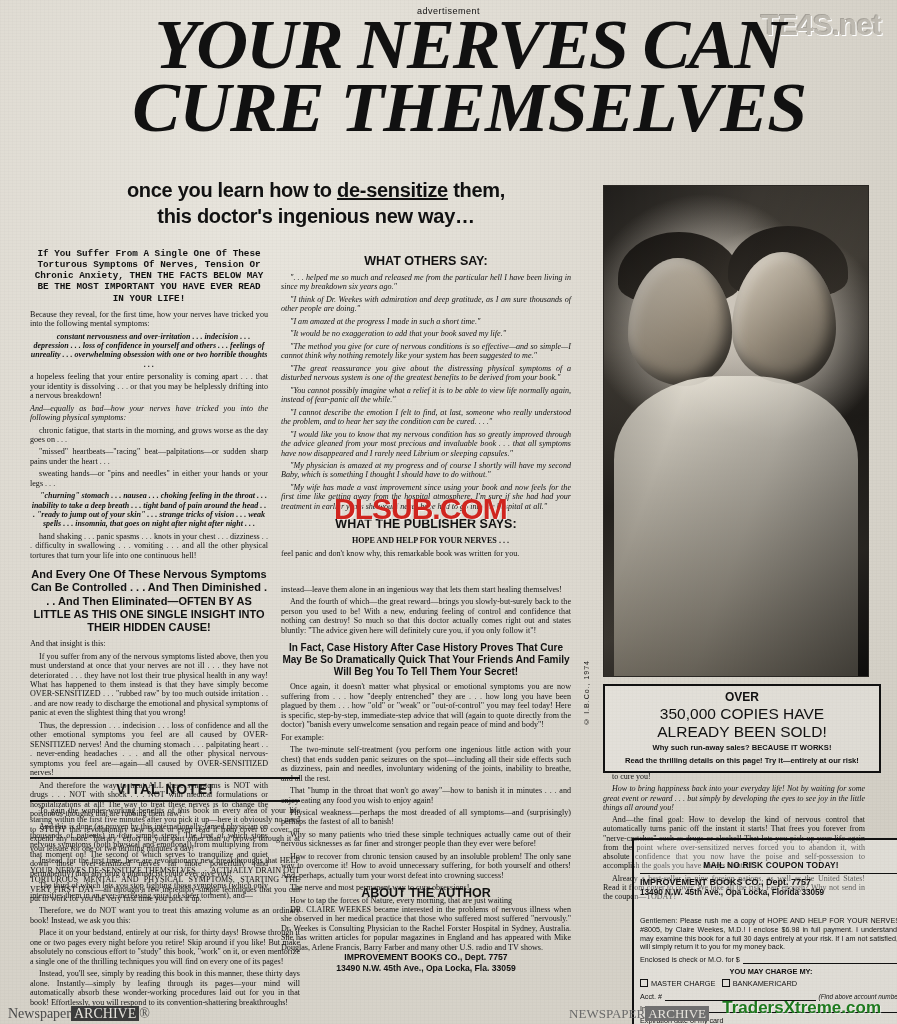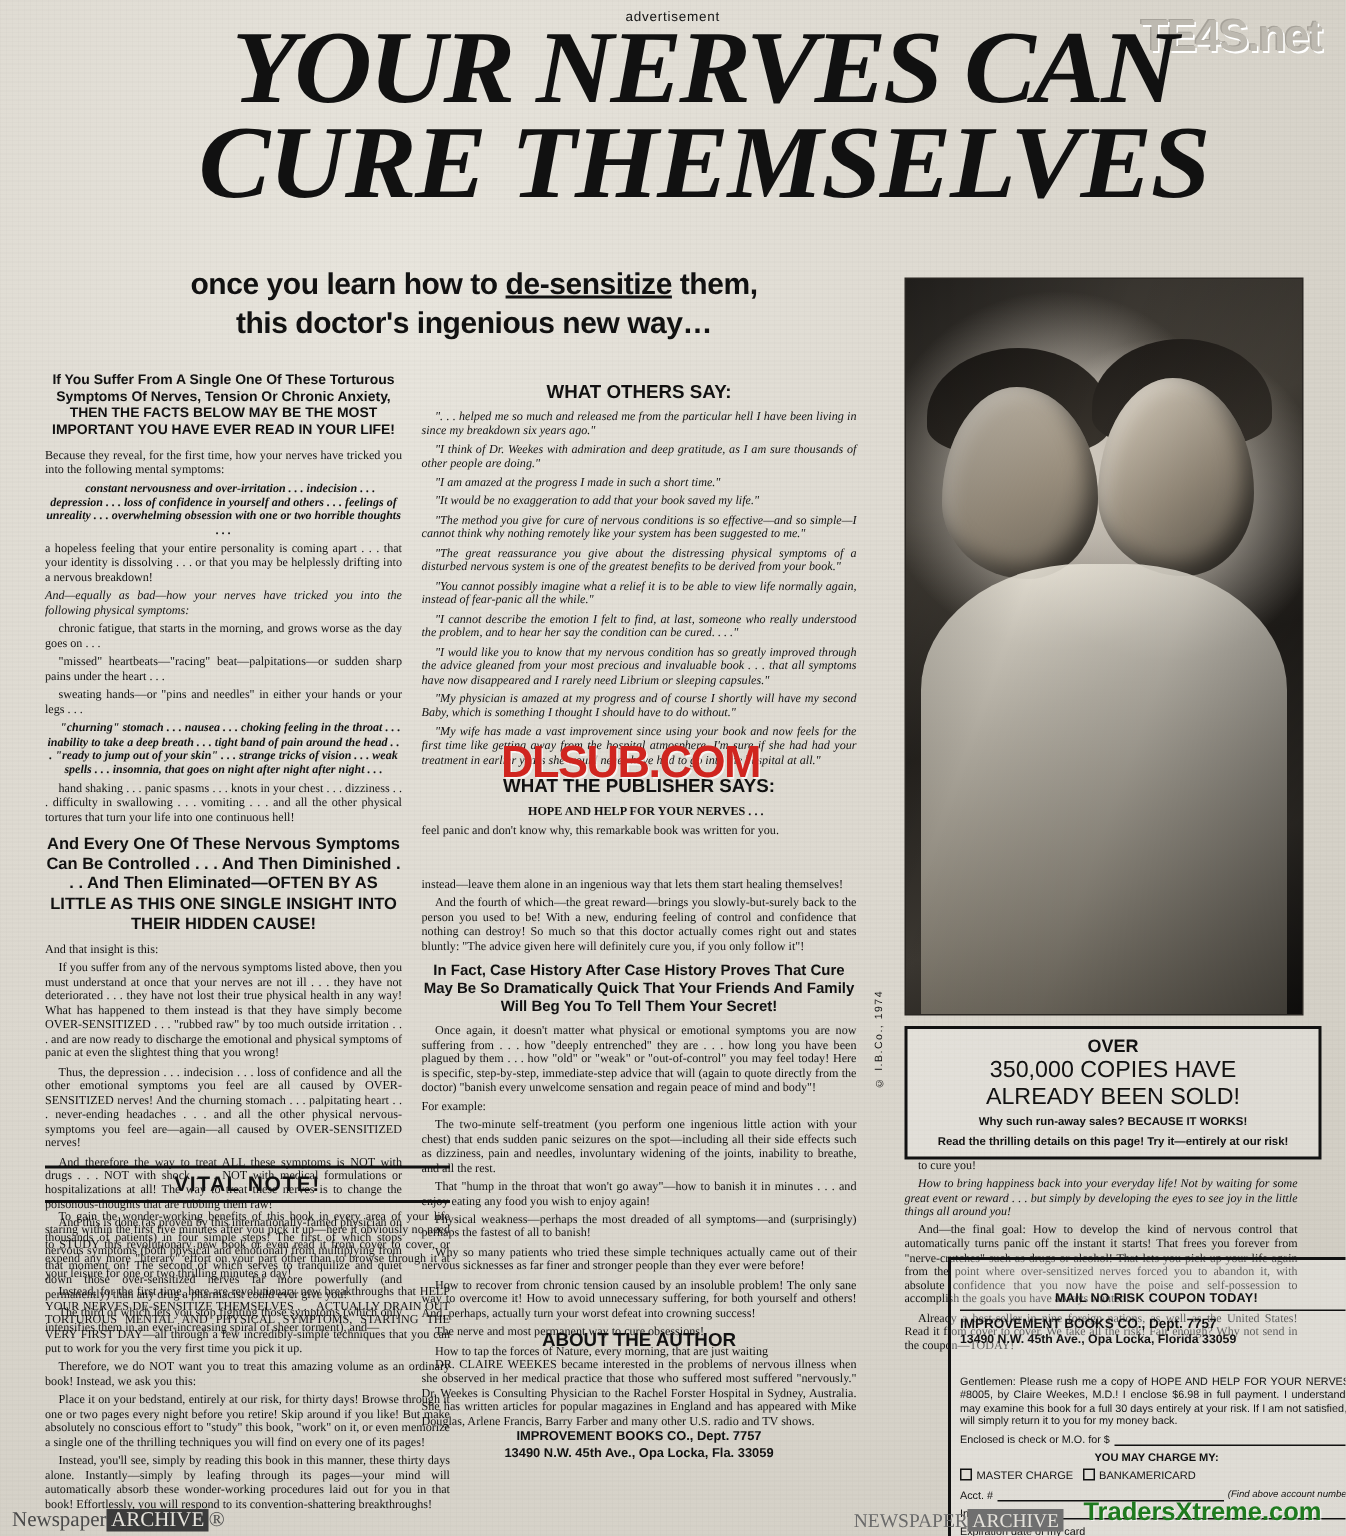--- a/index.html
+++ b/index.html
@@ -63,21 +63,21 @@
   .c1{top:248px;left:30px;width:238px;}
   .c2{top:248px;left:281px;width:290px;}
   .c3{top:775px;left:30px;width:270px;}
   .c4{top:585px;left:281px;width:290px;}
 
   .hd{
     font-family:"Liberation Sans",sans-serif;
     font-weight:bold;text-align:center;text-indent:0 !important;
     line-height:1.2;
   }
-  .hd.s1{font-size:9.3px;margin:0 0 6px 0;}
+  .hd.s1{font-size:9.3px;margin:0 0 6px 0;font-family:Liberation Mono, monospace;}
   .hd.s2{font-size:11px;margin:8px 0 5px 0;}
   .hd.s3{font-size:12.5px;margin:6px 0 4px 0;}
   .hd.s4{font-size:10px;margin:7px 0 4px 0;}
   .hd.vital{font-size:14px;letter-spacing:1px;margin:2px 0 4px 0;border-top:2px solid #111;border-bottom:2px solid #111;padding:2px 0;}
   .center{text-align:center;text-indent:0;}
   .ital{font-style:italic;}
   .b{font-weight:bold;}
   .sym{font-weight:bold;font-style:italic;font-size:8px;text-align:center;text-indent:0;margin:2px 0 3px;}
 
   

